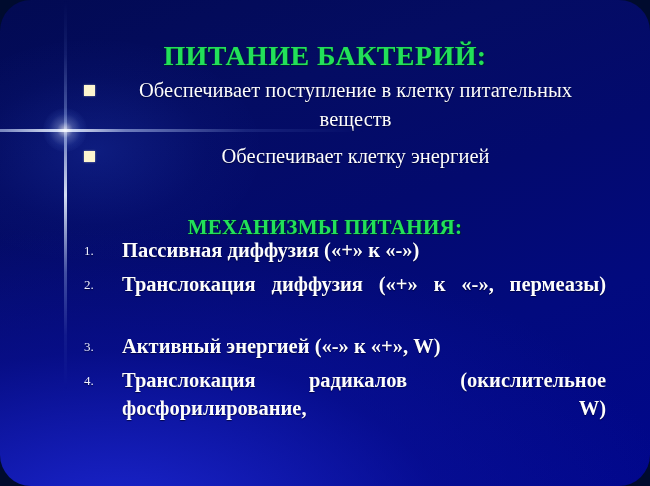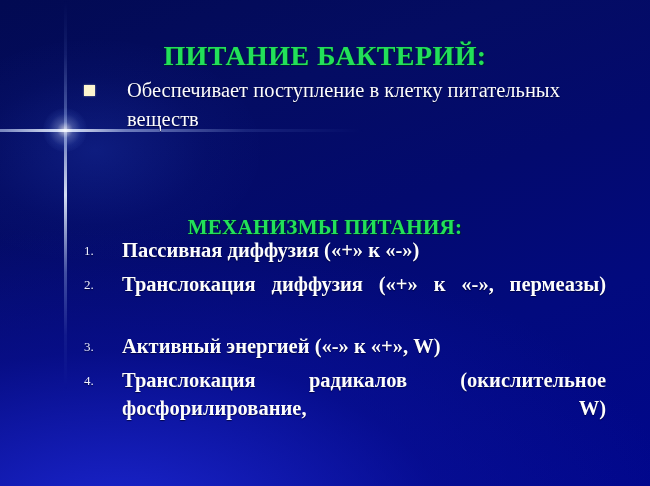--- a/index.html
+++ b/index.html
@@ -11,20 +11,21 @@
   .slide {
     position: relative;
     width: 650px;
     height: 486px;
     overflow: hidden;
     font-family: "Liberation Serif", "DejaVu Serif", serif;
     background-color: #000a80;
     background-image:
       radial-gradient(ellipse 120% 85% at 18% 108%, rgba(30,40,215,0.92) 0%, rgba(12,18,160,0.45) 42%, rgba(0,6,90,0.0) 72%),
       linear-gradient(160deg, #020a52 0%, #040c63 26%, #030a6e 48%, #020a7e 70%, #01078c 100%);
+    border-radius: 31px;
     -webkit-font-smoothing: antialiased;
   }
 
   
   .glint {
     position: absolute;
     left: 65px;
     top: 130px;
     width: 0;
     height: 0;
@@ -109,20 +110,21 @@
   .bullet-list {
     position: absolute;
     left: 84px;
     top: 76px;
     width: 500px;
   }
   .bullet-row {
     display: flex;
     align-items: flex-start;
     margin-bottom: 7px;
+    text-align: center;
   }
   .bullet-mark {
     flex: 0 0 auto;
     width: 11px;
     height: 11px;
     margin-top: 9px;
     margin-right: 32px;
     background: #fdf5cf;
     box-shadow: 0 0 2px rgba(255,255,210,0.5);
   }
@@ -202,20 +204,24 @@
 
     <h1 class="slide-title">ПИТАНИЕ БАКТЕРИЙ:</h1>
 
     <div class="bullet-list">
 
       <div class="bullet-row">
         <span class="bullet-mark"></span>
         <span class="bullet-text">Обеспечивает поступление в клетку питательных веществ</span>
       </div>
 
+      <div class="bullet-row">
+        <span class="bullet-mark"></span>
+        <span class="bullet-text">Обеспечивает клетку энергией</span>
+      </div>
 
     </div>
 
     <h2 class="section-title">МЕХАНИЗМЫ ПИТАНИЯ:</h2>
 
     <div class="num-list">
 
       <div class="num-row">
         <span class="num-mark">1.</span>
         <span class="num-text">Пассивная диффузия («+» к «-»)</span>

